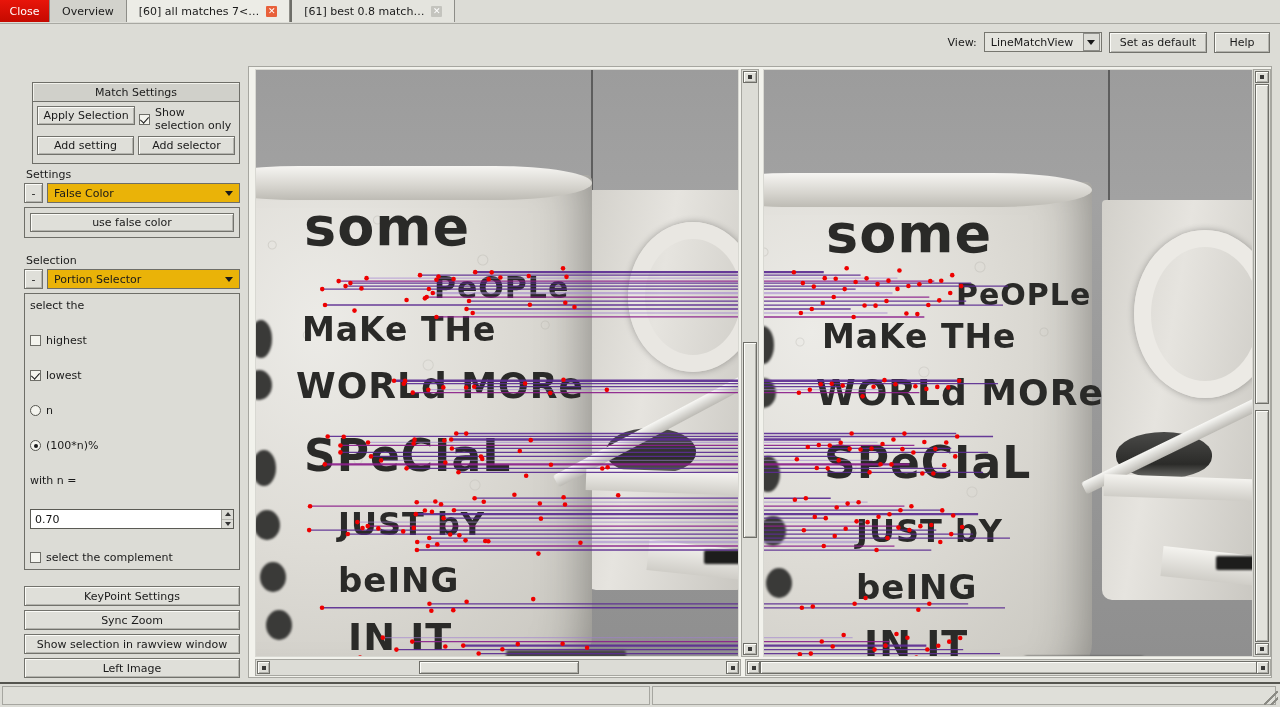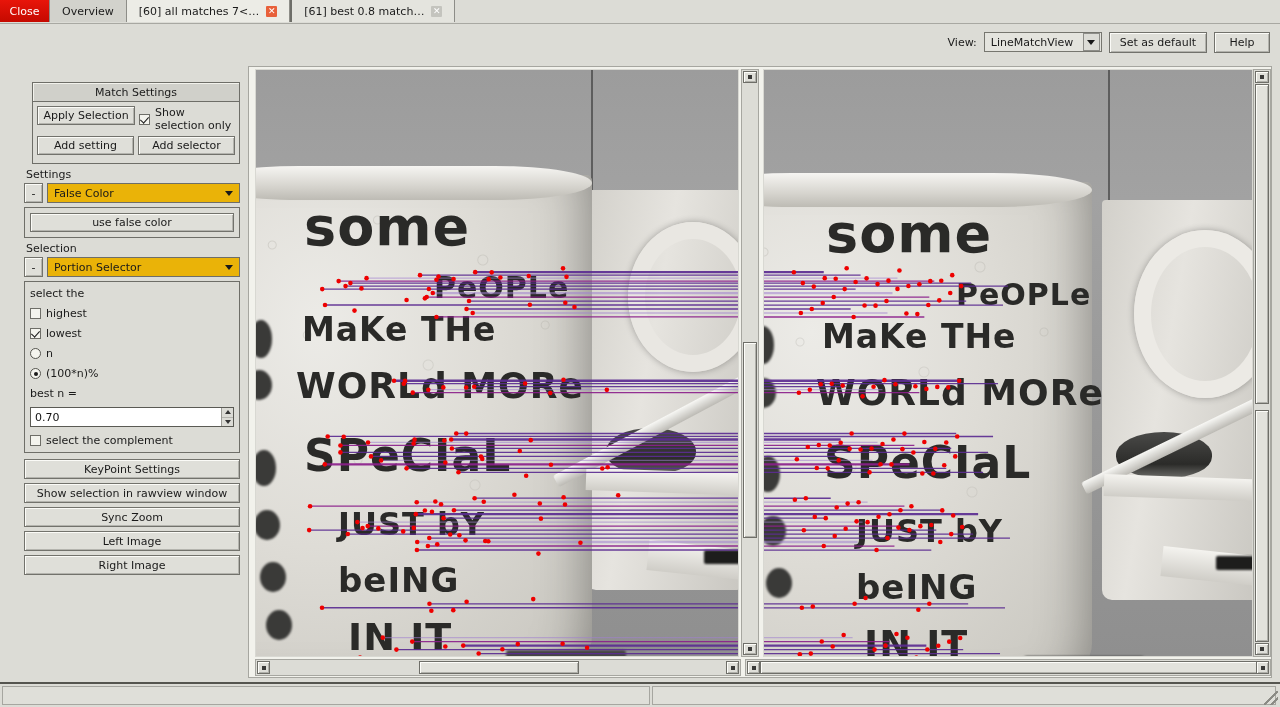--- a/index.html
+++ b/index.html
@@ -143,30 +143,30 @@
   }
   .combo2 {
     flex: 1; height: 20px; background: #eab308;
     border: 1px solid #6e6e68;
     display: flex; align-items: center; cursor: pointer;
   }
   .combo2 .cv { flex: 1; padding-left: 6px; font-size: 11px; }
   .combo2 .ar { padding-right: 6px; display: flex; align-items: center; }
   .panel-in {
     border: 1px solid #6e6e68; background: #dcdcd6;
-    padding: 5px; margin-bottom: 4px;
+    padding: 5px; margin-bottom: 16px;
   }
   .wbtn {
     height: 19px; width: 100%;
     background: #dfdfd9; border: 1px solid #72726c;
     box-shadow: inset 1px 1px 0 #fbfbf7, inset -1px -1px 0 #b4b4ae;
     font-size: 11px; display: flex; align-items: center; justify-content: center;
     cursor: pointer; margin-bottom: 4px;
   }
-  .sel-list { display: flex; flex-direction: column; gap: 7px; }
+  .sel-list { display: flex; flex-direction: column; gap: 22px; }
   .spin {
     display: flex; height: 20px; border: 1px solid #5a5a54; background: #ffffff;
     align-items: stretch;
   }
   .spin input {
     flex: 1; border: 0; outline: 0; background: transparent;
     font-family: "DejaVu Sans", "Liberation Sans", sans-serif;
     font-size: 11px; padding-left: 4px; color: #111;
   }
   .spin .arrows {
@@ -412,43 +412,43 @@
           <span>lowest</span>
         </div>
         <div class="chk-row">
           <span class="rbox"></span>
           <span>n</span>
         </div>
         <div class="chk-row">
           <span class="rbox on"></span>
           <span>(100*n)%</span>
         </div>
-        <div>best n =</div>
+        <div>with n =</div>
         <div class="spin">
           <input type="text" value="0.70" style="">
           <div class="arrows">
             <div>
                 <i class="caret-u-s"></i>
               </div>
             <div style="border-bottom:0">
                 <i class="caret-d-s"></i>
               </div>
           </div>
         </div>
         <div class="chk-row">
           <span class="cbox"></span>
           <span>select the complement</span>
         </div>
       </div>
     </div>
 
     <div class="bottom-btns">
       <div class="bbtn">KeyPoint Settings</div>
+      <div class="bbtn">Sync Zoom</div>
       <div class="bbtn">Show selection in rawview window</div>
-      <div class="bbtn">Sync Zoom</div>
       <div class="bbtn">Left Image</div>
       <div class="bbtn">Right Image</div>
     </div>
   </div>
 
   <div class="viewarea">
 
     <div class="img-pane" id="pane-left">
       <div class="scene">
         <div class="wall"></div>

